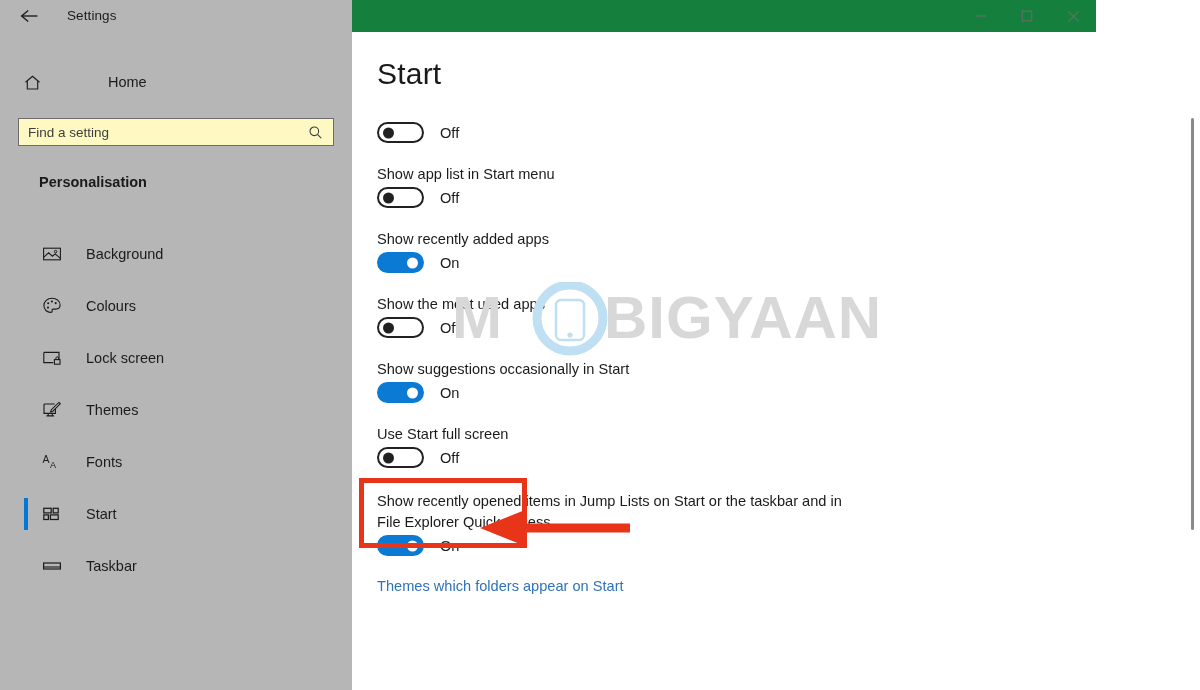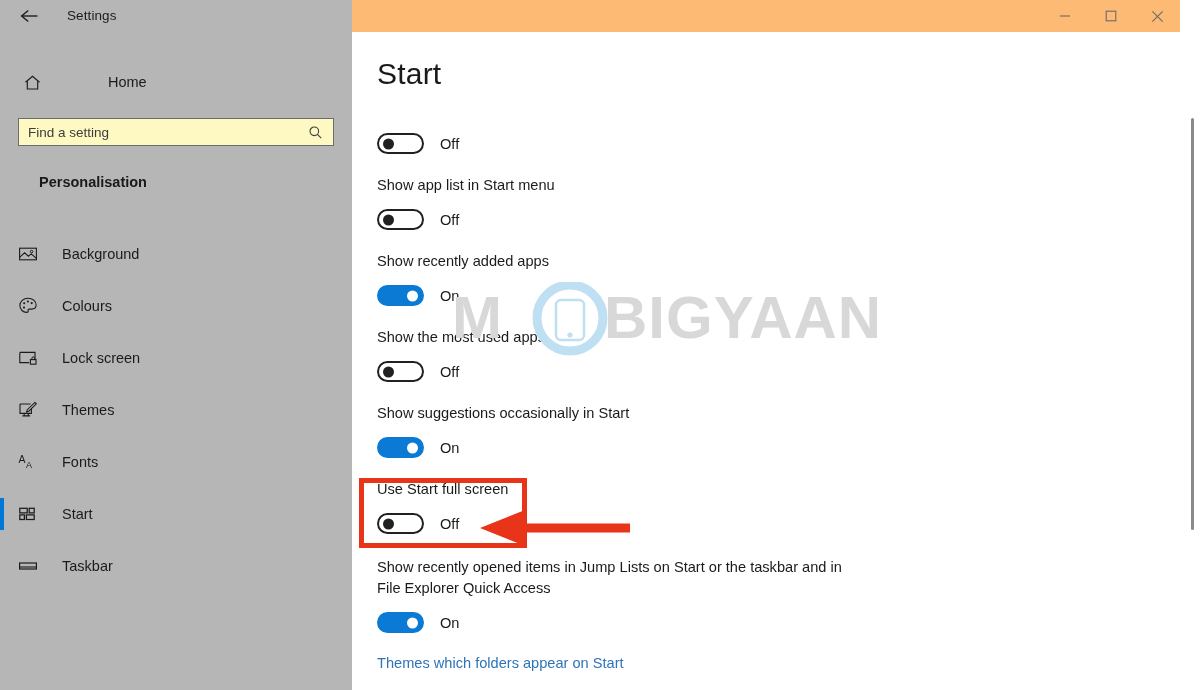--- a/index.html
+++ b/index.html
@@ -21,23 +21,23 @@
     width: 1200px;
     height: 690px;
     background: #ffffff;
     overflow: hidden;
   }
 
   
   .titlebar {
     position: absolute;
     left: 0; top: 0;
-    width: 1180px;
+    width: 1096px;
     height: 32px;
-    background: #fdba74;
+    background: #15803d;
     z-index: 40;
   }
   .titlebar-left {
     position: absolute;
     left: 0; top: 0;
     width: 352px;
     height: 32px;
     background: #b6b6b6;
   }
   .back-btn {
@@ -141,20 +141,21 @@
     font-size: 14.5px;
     font-weight: bold;
     color: #1a1a1a;
     margin-left: 21px;
   }
 
   .nav {
     position: absolute;
     left: 0; top: 228px;
     width: 352px;
+    padding-left: 24px;
   }
   .nav-item {
     position: relative;
     height: 52px;
     display: flex;
     align-items: center;
   }
   .nav-accent {
     position: absolute;
     left: 0; top: 10px;
@@ -207,21 +208,21 @@
   }
   .setting-label {
     font-size: 14.6px;
     color: #1b1b1b;
     line-height: 21px;
     max-width: 490px;
   }
   .setting-row {
     display: flex;
     align-items: center;
-    margin-top: 13px;
+    margin-top: 2px;
   }
 
   .toggle {
     position: relative;
     width: 47px;
     height: 21px;
     border-radius: 11px;
     box-sizing: border-box;
     flex: 0 0 auto;
   }

